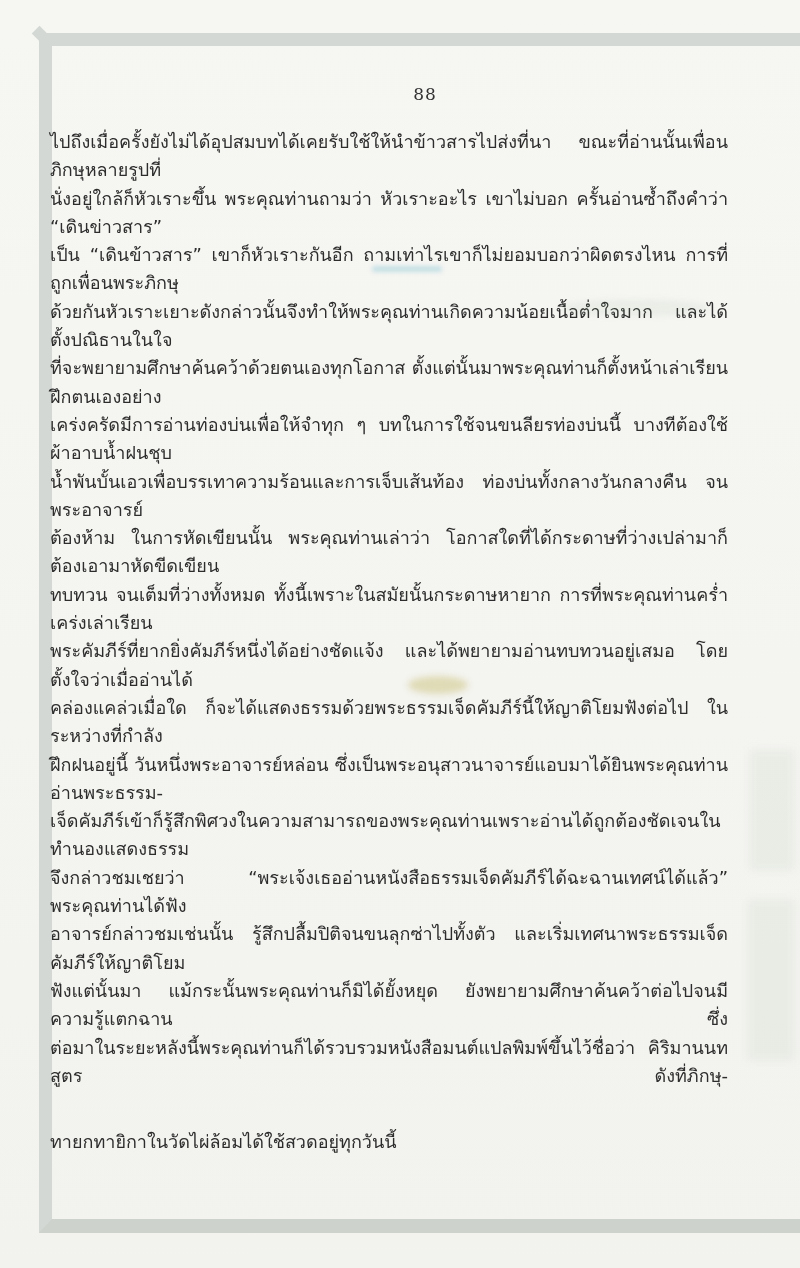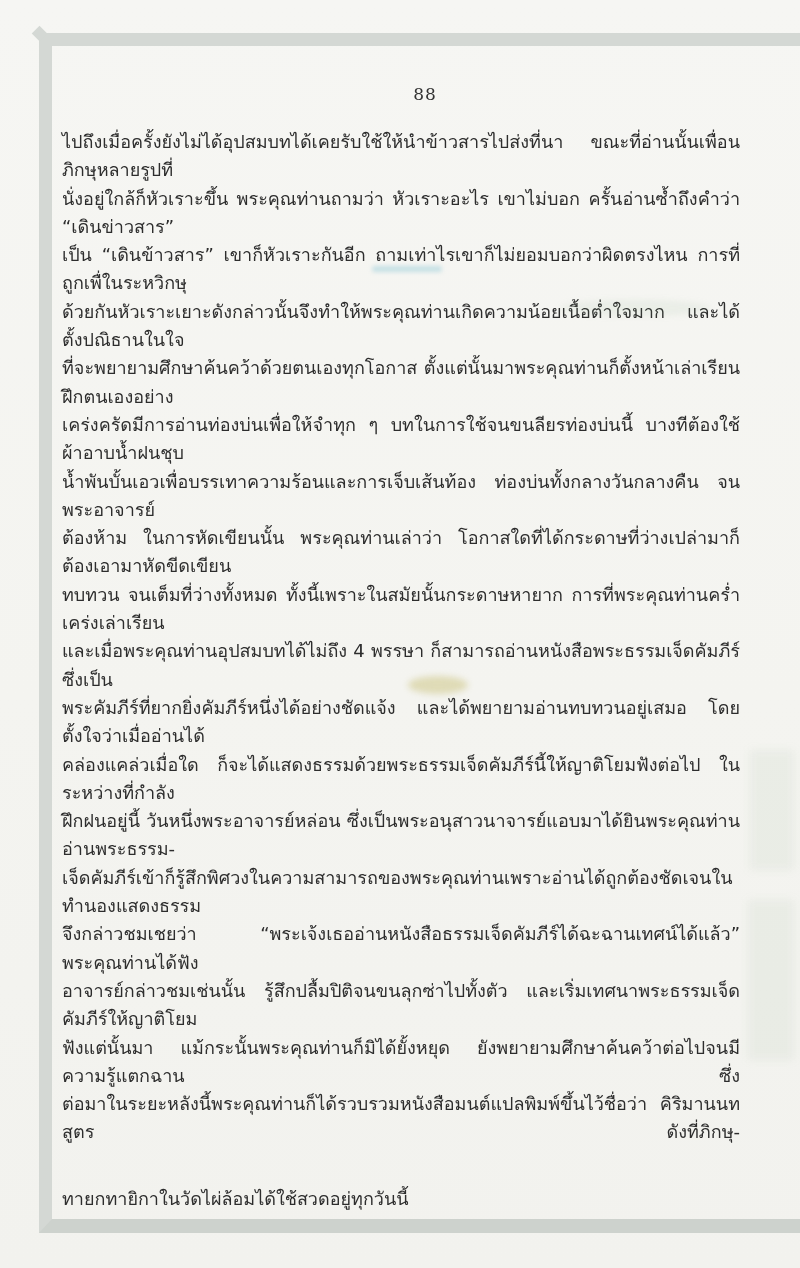--- a/index.html
+++ b/index.html
@@ -22,21 +22,21 @@
     position:absolute; top:28px; left:34px; width:11px; height:11px;
     background:#d4d8d4; transform:rotate(45deg);
   }
   .page-number {
     position:absolute; top:84px; left:39px; right:0;
     text-align:center; font-size:17px; letter-spacing:1px; color:#333;
     font-family:"DejaVu Serif", serif;
     padding-left:11px;
   }
   .text-block {
-    position:absolute; top:128px; left:62px; width:678px;
+    position:absolute; top:128px; left:50px; width:678px;
   }
   .line {
     font-size:18px; line-height:28.3px;
     text-align:justify; text-align-last:justify;
   }
   .para .line:last-child { text-align-last:left;margin-top:38px; }
   
   .stain { position:absolute; border-radius:50%; pointer-events:none; }
   .stain-yellow { top:676px; left:408px; width:60px; height:18px;
     background:rgba(190,180,90,.38); filter:blur(3px); }
@@ -56,28 +56,27 @@
   <div class="frame"></div>
   <div class="corner-orn"></div>
 
   <div class="page-number">88</div>
 
   <div class="text-block">
 
     <div class="para">
         <div class="line">ไปถึงเมื่อครั้งยังไม่ได้อุปสมบทได้เคยรับใช้ให้นำข้าวสารไปส่งที่นา ขณะที่อ่านนั้นเพื่อนภิกษุหลายรูปที่</div>
         <div class="line">นั่งอยู่ใกล้ก็หัวเราะขึ้น พระคุณท่านถามว่า หัวเราะอะไร เขาไม่บอก ครั้นอ่านซ้ำถึงคำว่า “เดินข่าวสาร”</div>
-        <div class="line">เป็น “เดินข้าวสาร” เขาก็หัวเราะกันอีก ถามเท่าไรเขาก็ไม่ยอมบอกว่าผิดตรงไหน การที่ถูกเพื่ในระหวิกษุ</div>
+        <div class="line">เป็น “เดินข้าวสาร” เขาก็หัวเราะกันอีก ถามเท่าไรเขาก็ไม่ยอมบอกว่าผิดตรงไหน การที่ถูกเพื่อนพระภิกษุ</div>
         <div class="line">ด้วยกันหัวเราะเยาะดังกล่าวนั้นจึงทำให้พระคุณท่านเกิดความน้อยเนื้อต่ำใจมาก และได้ตั้งปณิธานในใจ</div>
         <div class="line">ที่จะพยายามศึกษาค้นคว้าด้วยตนเองทุกโอกาส ตั้งแต่นั้นมาพระคุณท่านก็ตั้งหน้าเล่าเรียนฝึกตนเองอย่าง</div>
         <div class="line">เคร่งครัดมีการอ่านท่องบ่นเพื่อให้จำทุก ๆ บทในการใช้จนขนลียรท่องบ่นนี้ บางทีต้องใช้ผ้าอาบน้ำฝนชุบ</div>
         <div class="line">น้ำพันบั้นเอวเพื่อบรรเทาความร้อนและการเจ็บเส้นท้อง ท่องบ่นทั้งกลางวันกลางคืน จนพระอาจารย์</div>
         <div class="line">ต้องห้าม ในการหัดเขียนนั้น พระคุณท่านเล่าว่า โอกาสใดที่ได้กระดาษที่ว่างเปล่ามาก็ต้องเอามาหัดขีดเขียน</div>
         <div class="line">ทบทวน จนเต็มที่ว่างทั้งหมด ทั้งนี้เพราะในสมัยนั้นกระดาษหายาก การที่พระคุณท่านคร่ำเคร่งเล่าเรียน</div>
-        <div class="line">และเมื่อพระคุณท่านอุปสมบทได้ไม่ถึง 4 พรรษา ก็สามารถอ่านหนังสือพระธรรมเจ็ดคัมภีร์ ซึ่งเป็น</div>
         <div class="line">พระคัมภีร์ที่ยากยิ่งคัมภีร์หนึ่งได้อย่างชัดแจ้ง และได้พยายามอ่านทบทวนอยู่เสมอ โดยตั้งใจว่าเมื่ออ่านได้</div>
         <div class="line">คล่องแคล่วเมื่อใด ก็จะได้แสดงธรรมด้วยพระธรรมเจ็ดคัมภีร์นี้ให้ญาติโยมฟังต่อไป ในระหว่างที่กำลัง</div>
         <div class="line">ฝึกฝนอยู่นี้ วันหนึ่งพระอาจารย์หล่อน ซึ่งเป็นพระอนุสาวนาจารย์แอบมาได้ยินพระคุณท่านอ่านพระธรรม-</div>
         <div class="line">เจ็ดคัมภีร์เข้าก็รู้สึกพิศวงในความสามารถของพระคุณท่านเพราะอ่านได้ถูกต้องชัดเจนในทำนองแสดงธรรม</div>
         <div class="line">จึงกล่าวชมเชยว่า “พระเจ้งเธออ่านหนังสือธรรมเจ็ดคัมภีร์ได้ฉะฉานเทศน์ได้แล้ว” พระคุณท่านได้ฟัง</div>
         <div class="line">อาจารย์กล่าวชมเช่นนั้น รู้สึกปลื้มปิติจนขนลุกซ่าไปทั้งตัว และเริ่มเทศนาพระธรรมเจ็ดคัมภีร์ให้ญาติโยม</div>
         <div class="line">ฟังแต่นั้นมา แม้กระนั้นพระคุณท่านก็มิได้ยั้งหยุด ยังพยายามศึกษาค้นคว้าต่อไปจนมีความรู้แตกฉาน ซึ่ง</div>
         <div class="line">ต่อมาในระยะหลังนี้พระคุณท่านก็ได้รวบรวมหนังสือมนต์แปลพิมพ์ขึ้นไว้ชื่อว่า คิริมานนทสูตร ดังที่ภิกษุ-</div>
         <div class="line">ทายกทายิกาในวัดไผ่ล้อมได้ใช้สวดอยู่ทุกวันนี้</div>
       </div>

